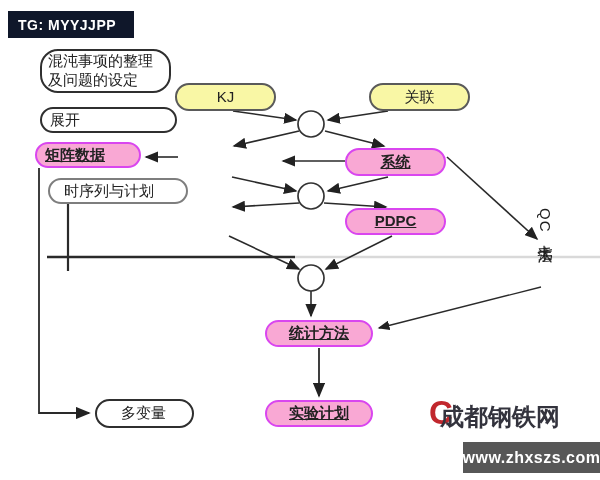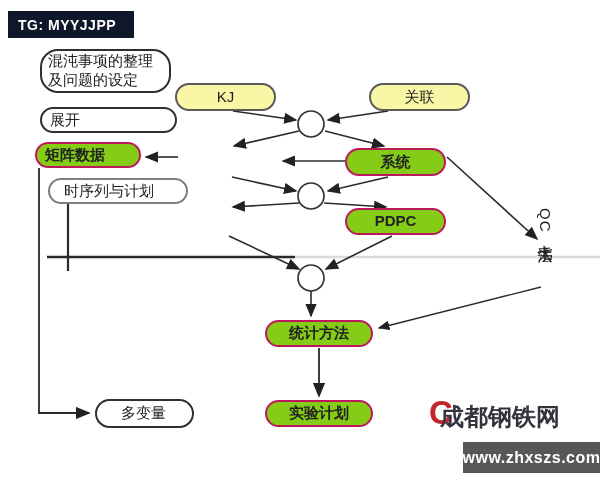--- a/index.html
+++ b/index.html
@@ -3,21 +3,21 @@
 <meta charset="utf-8">
 <style>
   html,body{margin:0;padding:0;background:#fff;}
   #canvas{
     position:relative;width:600px;height:480px;background:#ffffff;overflow:hidden;
     font-family:"Liberation Sans","DejaVu Sans",sans-serif;color:#222;
   }
   #wires{position:absolute;left:0;top:0;z-index:1;}
   .box{position:absolute;z-index:2;box-sizing:border-box;font-size:15px;line-height:1.25;
        display:flex;align-items:center;border-radius:18px;}
-  .gold{background:#84cc16;border:2px solid #be185d;justify-content:center;font-weight:600;}
+  .gold{background:#f9a8d4;border:2px solid #d946ef;justify-content:center;font-weight:600;text-decoration:underline;}
   .pale{background:#f9f7a5;border:2px solid #5a5a5a;justify-content:center;font-weight:500;}
   .plain{background:#ffffff;border:2px solid #2f2f2f;justify-content:flex-start;}
   .tag{position:absolute;left:8px;top:11px;width:116px;height:27px;background:#0f172a;
        color:#ffffff;font-weight:bold;font-size:14px;display:flex;align-items:center;
        padding-left:10px;z-index:2;letter-spacing:0.5px;}
   .chaos{left:40px;top:49px;width:131px;height:44px;padding:2px 6px;flex-direction:column;
          align-items:flex-start;justify-content:center;font-size:15px;}
   .expand{left:40px;top:107px;width:137px;height:26px;padding-left:8px;}
   .mdata{left:35px;top:142px;width:106px;height:26px;justify-content:flex-start;padding-left:8px;}
   .tseries{left:48px;top:178px;width:140px;height:26px;border:2px solid #7e7e7e;padding-left:14px;}

